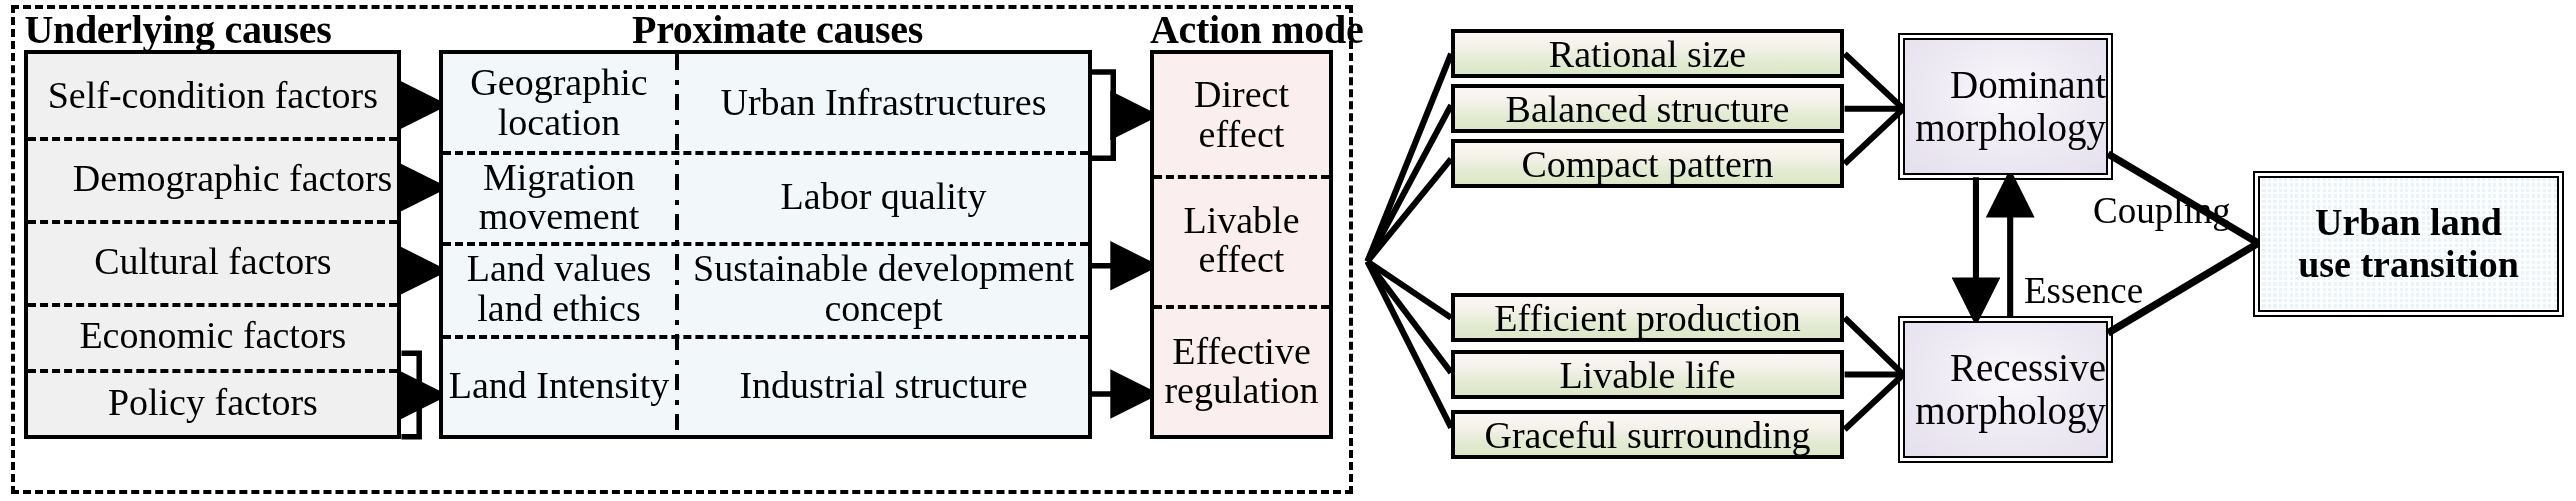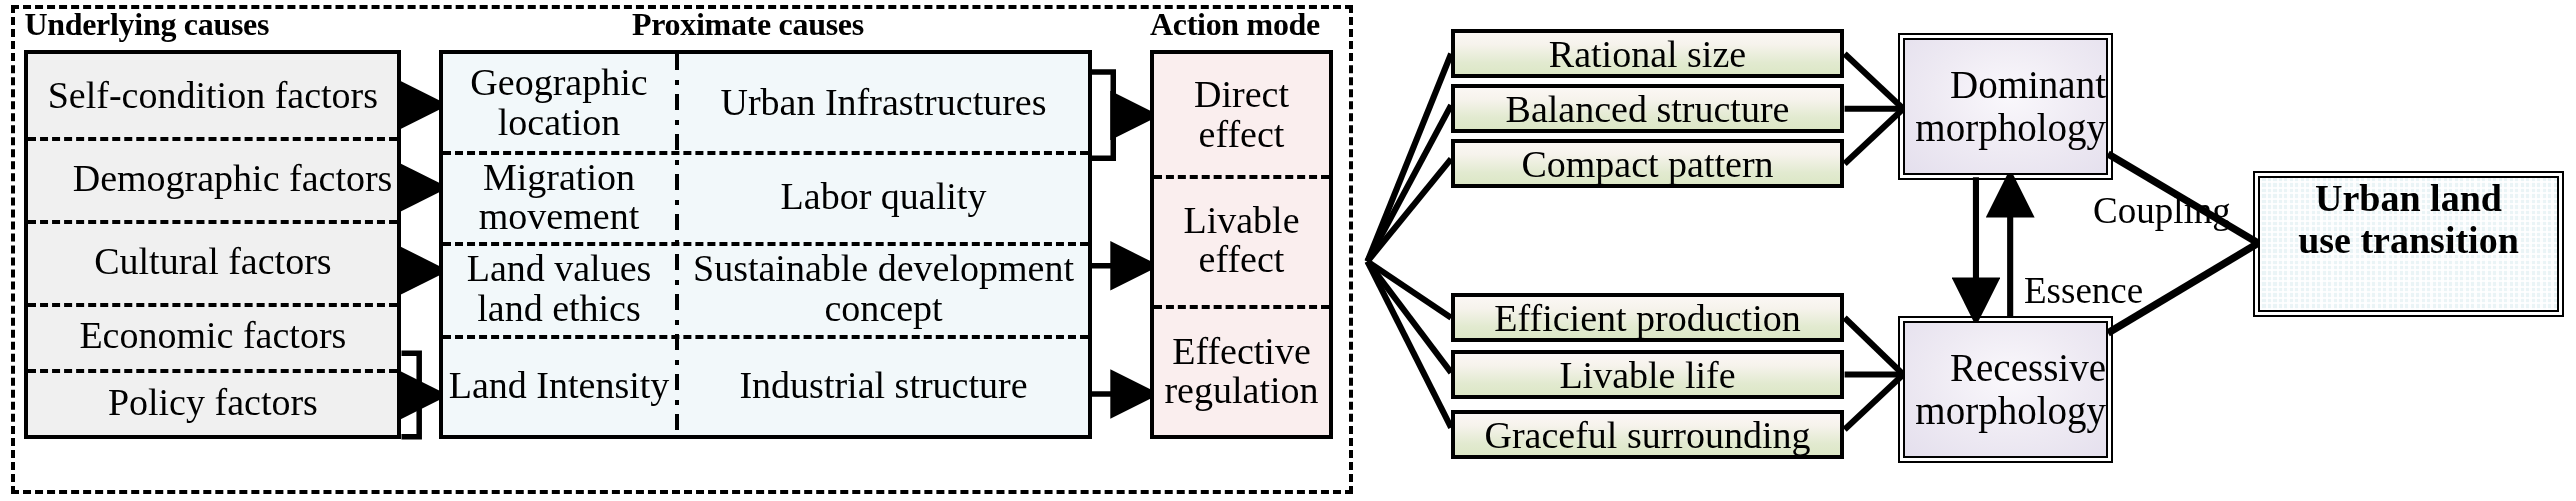--- a/index.html
+++ b/index.html
@@ -10,21 +10,21 @@
     position:relative;
     overflow:hidden;
   }
   #stage { position:absolute; left:0; top:0; width:2576px; height:501px; }
 
   
   .abs { position:absolute; }
 
   
   .grp-title{
-    font-weight:bold; font-size:32px; letter-spacing:-0.3px;
+    font-weight:bold; font-size:40px; letter-spacing:-0.3px;
     white-space:nowrap; color:#000;
   }
 
   
   .dash-frame{
     border:4.3px dashed #000;
     background:transparent;
   }
 
   
@@ -67,21 +67,21 @@
   }
 
   
   .outbox{
     border:2.4px solid #000;
     outline:2.4px solid #000; outline-offset:3.1px;
     background-color:#eaf4f6;
     background-image:
       repeating-linear-gradient(0deg, rgba(255,255,255,.85) 0 2.4px, rgba(255,255,255,0) 2.4px 5.5px),
       repeating-linear-gradient(90deg, rgba(255,255,255,.85) 0 2.4px, rgba(255,255,255,0) 2.4px 5.5px);
-    display:flex; align-items:flex-start; justify-content:center;
+    display:flex; align-items:center; justify-content:center;
     text-align:center; font-size:38px; font-weight:bold; line-height:1.1; color:#000;
   }
 
   .edge-label{ position:absolute; font-size:37px; white-space:nowrap; color:#000; }
 
   svg.lines{ position:absolute; left:0; top:0; width:2576px; height:501px; pointer-events:none; }
 </style>
 </head>
 <body>
 

